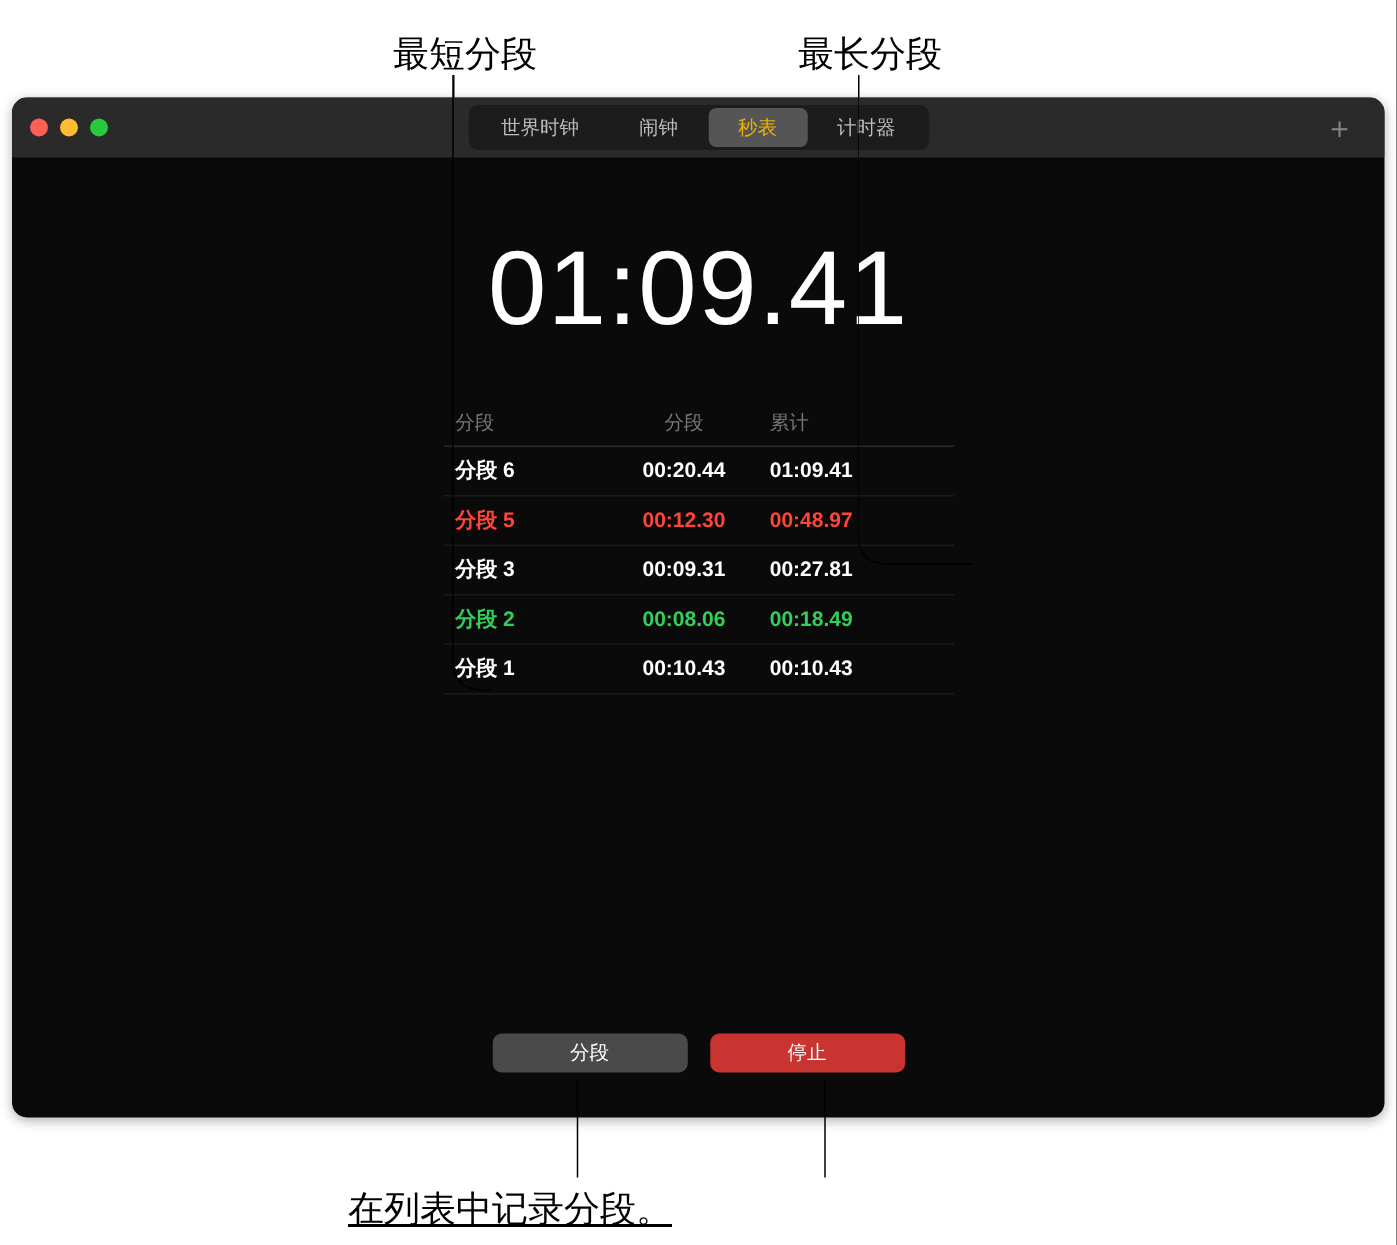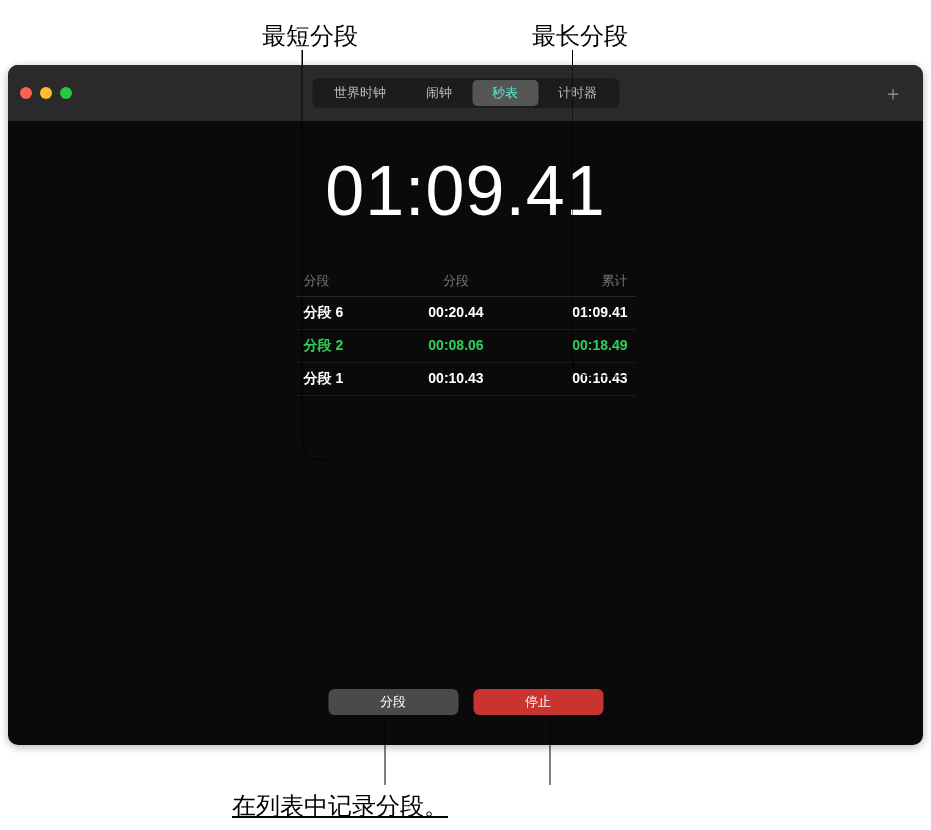--- a/index.html
+++ b/index.html
@@ -40,21 +40,21 @@
       left: 8px;
       width: 915px;
       height: 680px;
       background: #0a0a0a;
       border-radius: 10px;
       overflow: hidden;
       box-shadow: 0 2px 8px rgba(0,0,0,0.3);
     }
     
     .title-bar {
-      height: 56px;
+      height: 40px;
       background: #2a2a2a;
       display: flex;
       align-items: center;
       position: relative;
     }
     
     .traffic-lights {
       display: flex;
       gap: 8px;
       margin-left: 12px;
@@ -83,33 +83,33 @@
     .tab-segment {
       padding: 4px 20px;
       font-size: 13px;
       color: #bbb;
       border-radius: 5px;
       cursor: pointer;
     }
     
     .tab-segment.active {
       background: #555;
-      color: #5eead4;
+      color: #eab308;
     }
     
     .add-button {
       position: absolute;
       right: 20px;
       color: #888;
       font-size: 20px;
       cursor: pointer;
     }
     
     .content-area {
-      padding: 30px 0 0 0;
+      padding: 47px 0 0 0;
     }
     
     .time-display {
       text-align: center;
       font-size: 70px;
       font-weight: 200;
       color: #fff;
       letter-spacing: 1px;
       margin-bottom: 35px;
       font-variant-numeric: tabular-nums;
@@ -136,21 +136,21 @@
       border-bottom: 1px solid #1a1a1a;
       font-variant-numeric: tabular-nums;
       font-weight: bold;
     }
     
     .lap-row.shortest { color: #30d158; }
     .lap-row.longest { color: #ff453a; }
     
     .col-lap { width: 100px; text-align: left; }
     .col-split { width: 120px; text-align: center; }
-    .col-total { width: 120px; text-align: right; }
+    .col-total { width: 120px; }
     
     .button-bar {
       position: absolute;
       bottom: 30px;
       left: 50%;
       transform: translateX(-50%);
       display: flex;
       gap: 15px;
     }
     
@@ -227,22 +227,32 @@
         <div class="col-split">分段</div>
         <div class="col-total">累计</div>
       </div>
 
       <div class="lap-row">
         <div class="col-lap">分段 6</div>
         <div class="col-split">00:20.44</div>
         <div class="col-total">01:09.41</div>
       </div>
 
-
-
+      <div class="lap-row longest">
+        <div class="col-lap">分段 5</div>
+        <div class="col-split">00:12.30</div>
+        <div class="col-total">00:48.97</div>
+      </div>
+
+
+      <div class="lap-row">
+        <div class="col-lap">分段 3</div>
+        <div class="col-split">00:09.31</div>
+        <div class="col-total">00:27.81</div>
+      </div>
 
       <div class="lap-row shortest">
         <div class="col-lap">分段 2</div>
         <div class="col-split">00:08.06</div>
         <div class="col-total">00:18.49</div>
       </div>
 
       <div class="lap-row">
         <div class="col-lap">分段 1</div>
         <div class="col-split">00:10.43</div>

